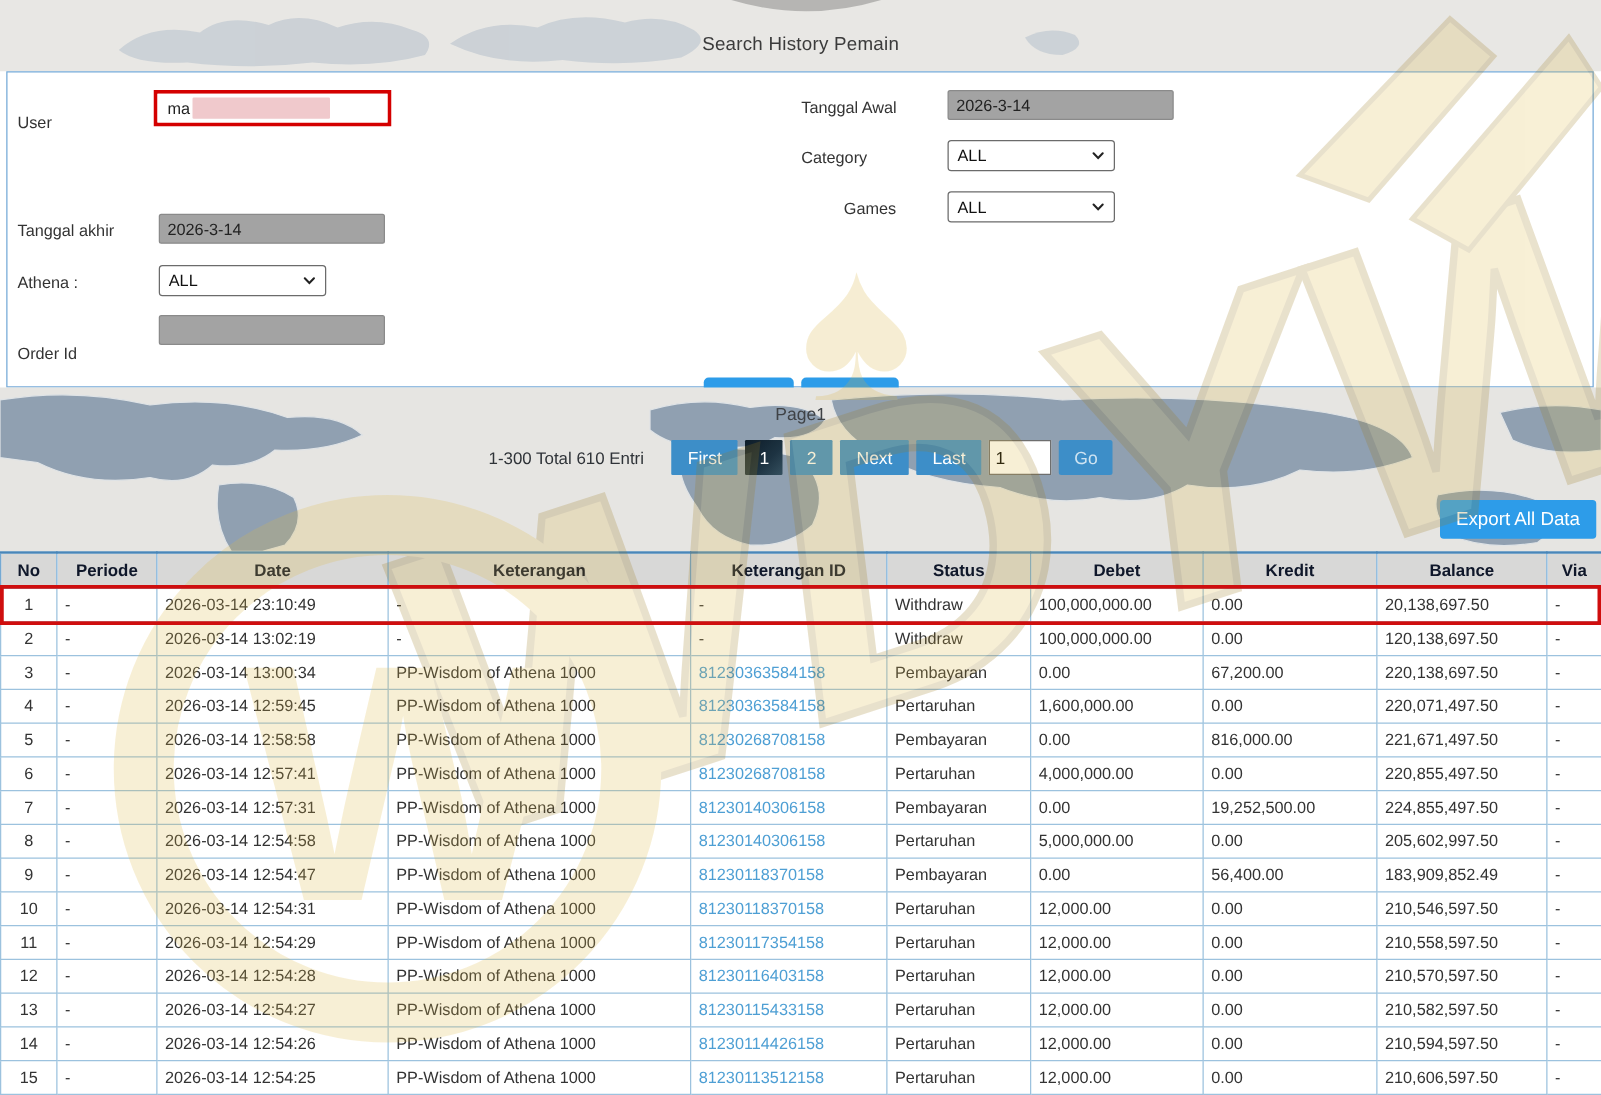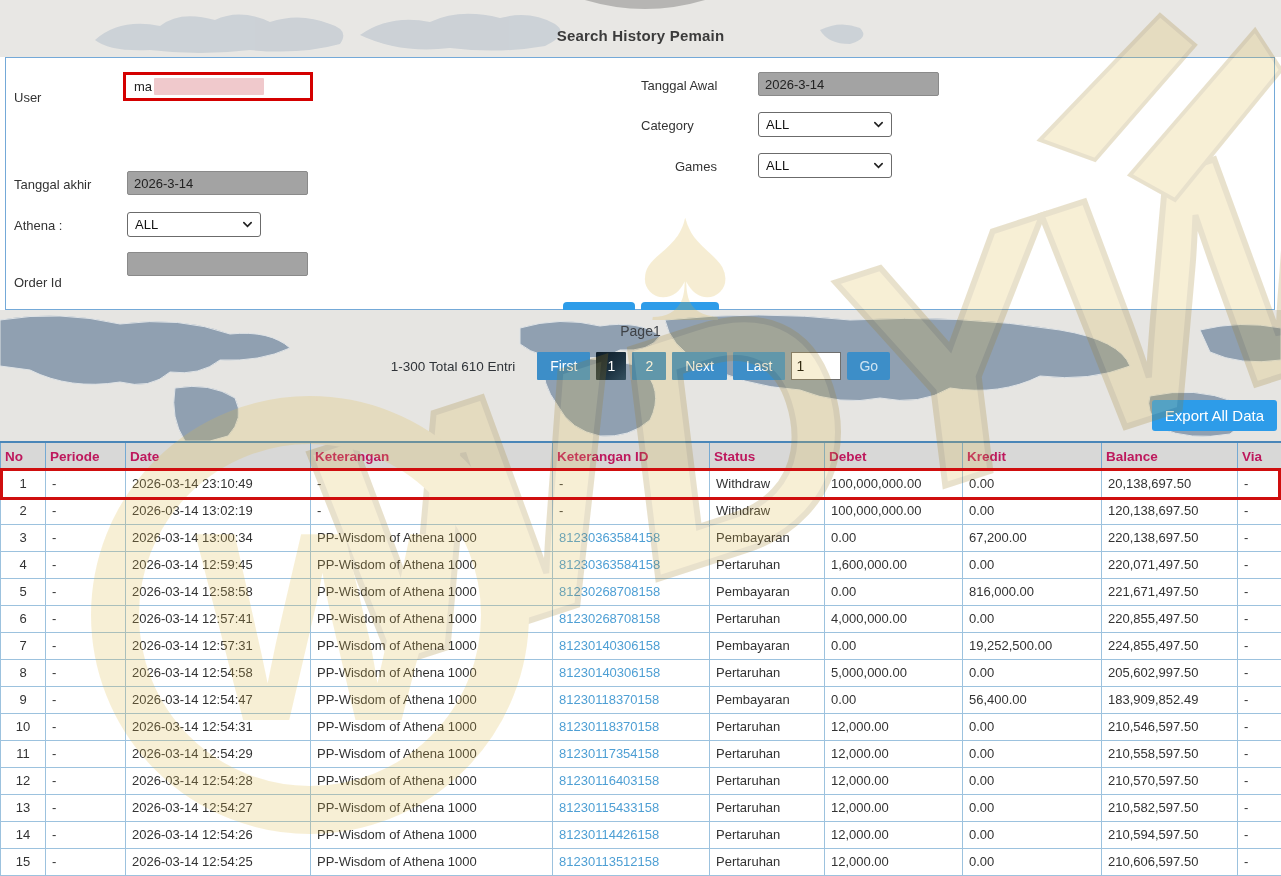--- a/index.html
+++ b/index.html
@@ -11,21 +11,21 @@
     overflow: hidden;
   }
 
   
   .top-band {
     position:absolute; top:0; left:0; width:1281px; height:57px;
     background:#e8e7e4; overflow:hidden;
   }
   .page-title {
     position:absolute; top:27px; left:0; width:1281px;
-    text-align:center; font-size:15px; font-weight:bold; color:#3b3b3b;
+    text-align:center; font-size:15px; font-weight:normal; color:#3b3b3b;
     letter-spacing:.2px; z-index:5;
   }
 
   
   .form-panel {
     position:absolute; top:57px; left:5px; width:1270px; height:253px;
     background:#ffffff; border:1px solid #74a9d8;
   }
   .f-label { position:absolute; font-size:13px; color:#333; }
   .f-input {
@@ -102,22 +102,22 @@
     font-family:"Liberation Sans", sans-serif;
   }
 
   
   .history-table {
     position:absolute; top:441px; left:0; width:1281px;
     border-collapse:collapse; table-layout:fixed; background:#fff;
     border-top:2px solid #4a86b8;
   }
   .history-table th {
-    background:#d8d8d7; color:#be185d; font-weight:bold; font-size:13.5px;
-    height:28px; border:1px solid #74a9d3; text-align:left; padding:0 4px;
+    background:#d8d8d7; color:#0f172a; font-weight:bold; font-size:13.5px;
+    height:28px; border:1px solid #74a9d3; text-align:center; padding:0 4px;
     overflow:hidden; white-space:nowrap;
   }
   .history-table td {
     height:27px; font-size:13px; color:#333;
     border:1px solid #9cc2de; padding:0 6px; background:#fff;
     overflow:hidden; white-space:nowrap;
   }
   .history-table td.c-no { text-align:center; padding:0 2px; }
   .red-amount { color:#d50f18; }
   .id-link { color:#4e9fd4; text-decoration:none; cursor:pointer; }

